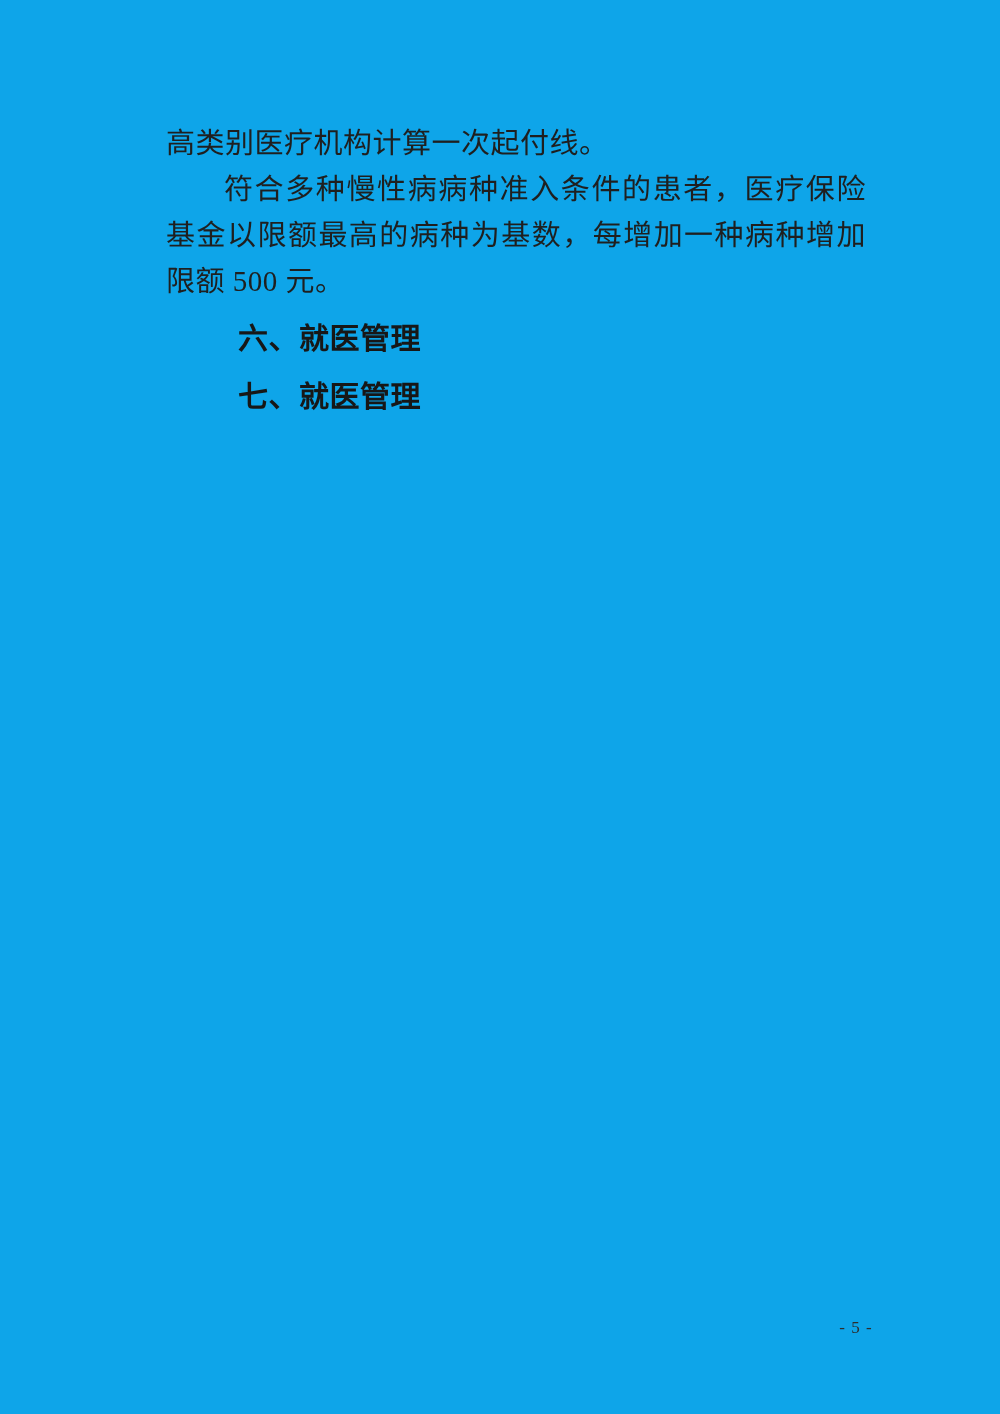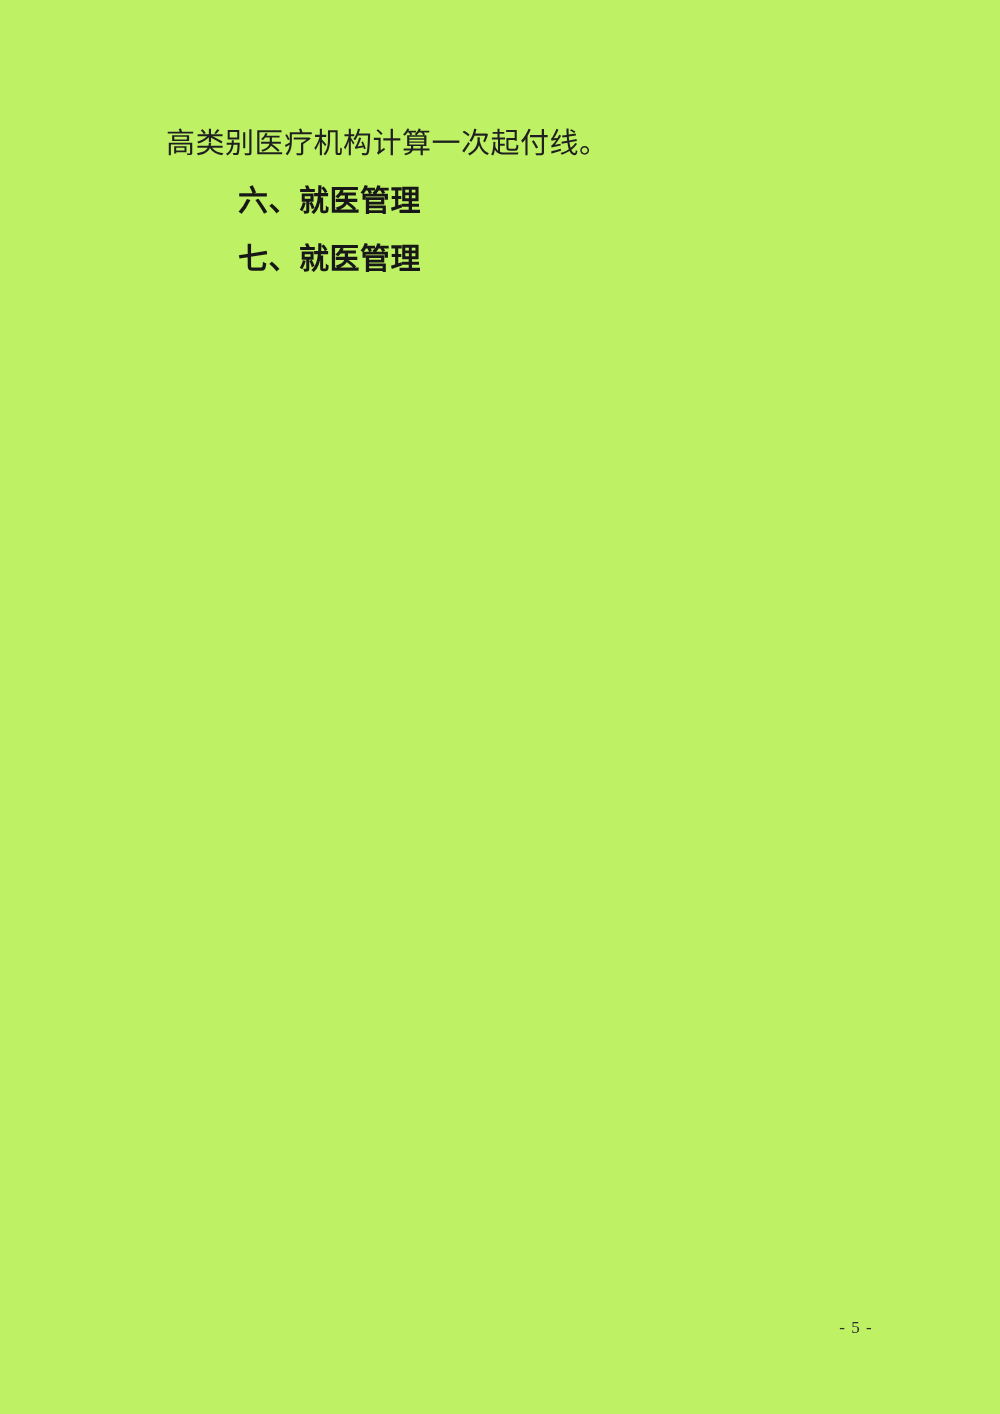--- a/index.html
+++ b/index.html
@@ -4,21 +4,21 @@
 <style>
   html, body {
     margin: 0;
     padding: 0;
     background: #ffffff;
   }
   .page {
     position: relative;
     width: 1000px;
     height: 1414px;
-    background: #bef264;
+    background: #0ea5e9;
     color: #1f1f1f;
     overflow: hidden;
     font-family: "Liberation Serif", "DejaVu Serif", serif;
   }
   .content {
     position: absolute;
     left: 166px;
     top: 120px;
     width: 700px;
   }
@@ -56,17 +56,18 @@
     color: #2d2d2d;
     font-family: "Liberation Serif", "DejaVu Serif", serif;
   }
 </style>
 </head>
 <body>
 
 <div class="page">
   <div class="content">
     <p class="body-para continued">高类别医疗机构计算一次起付线。</p>
+    <p class="body-para">符合多种慢性病病种准入条件的患者，医疗保险基金以限额最高的病种为基数，每增加一种病种增加限额 500 元。</p>
     <h2 class="section-heading">六、就医管理</h2>
     <h2 class="section-heading">七、就医管理</h2>
   </div>
   <div class="page-number">- 5 -</div>
 </div>
 
 </body></html>

